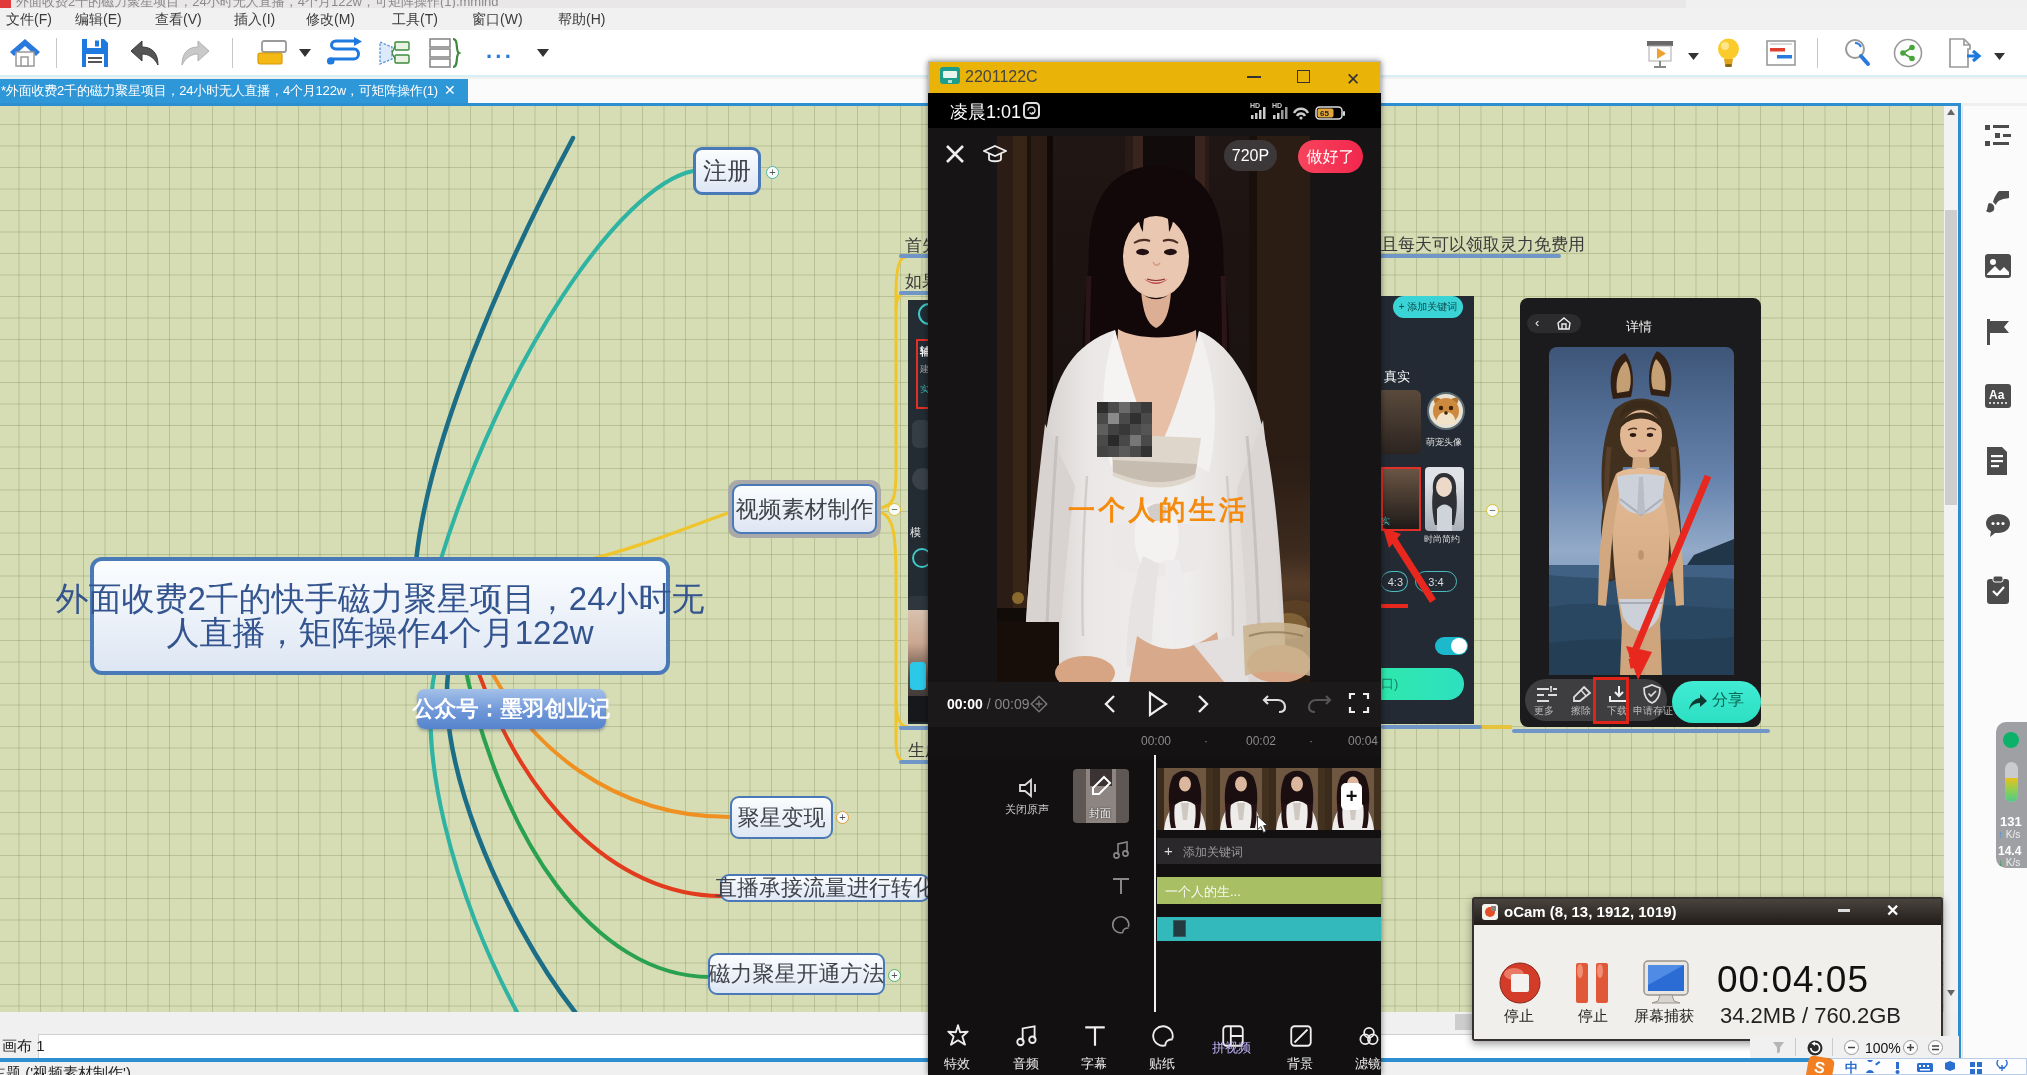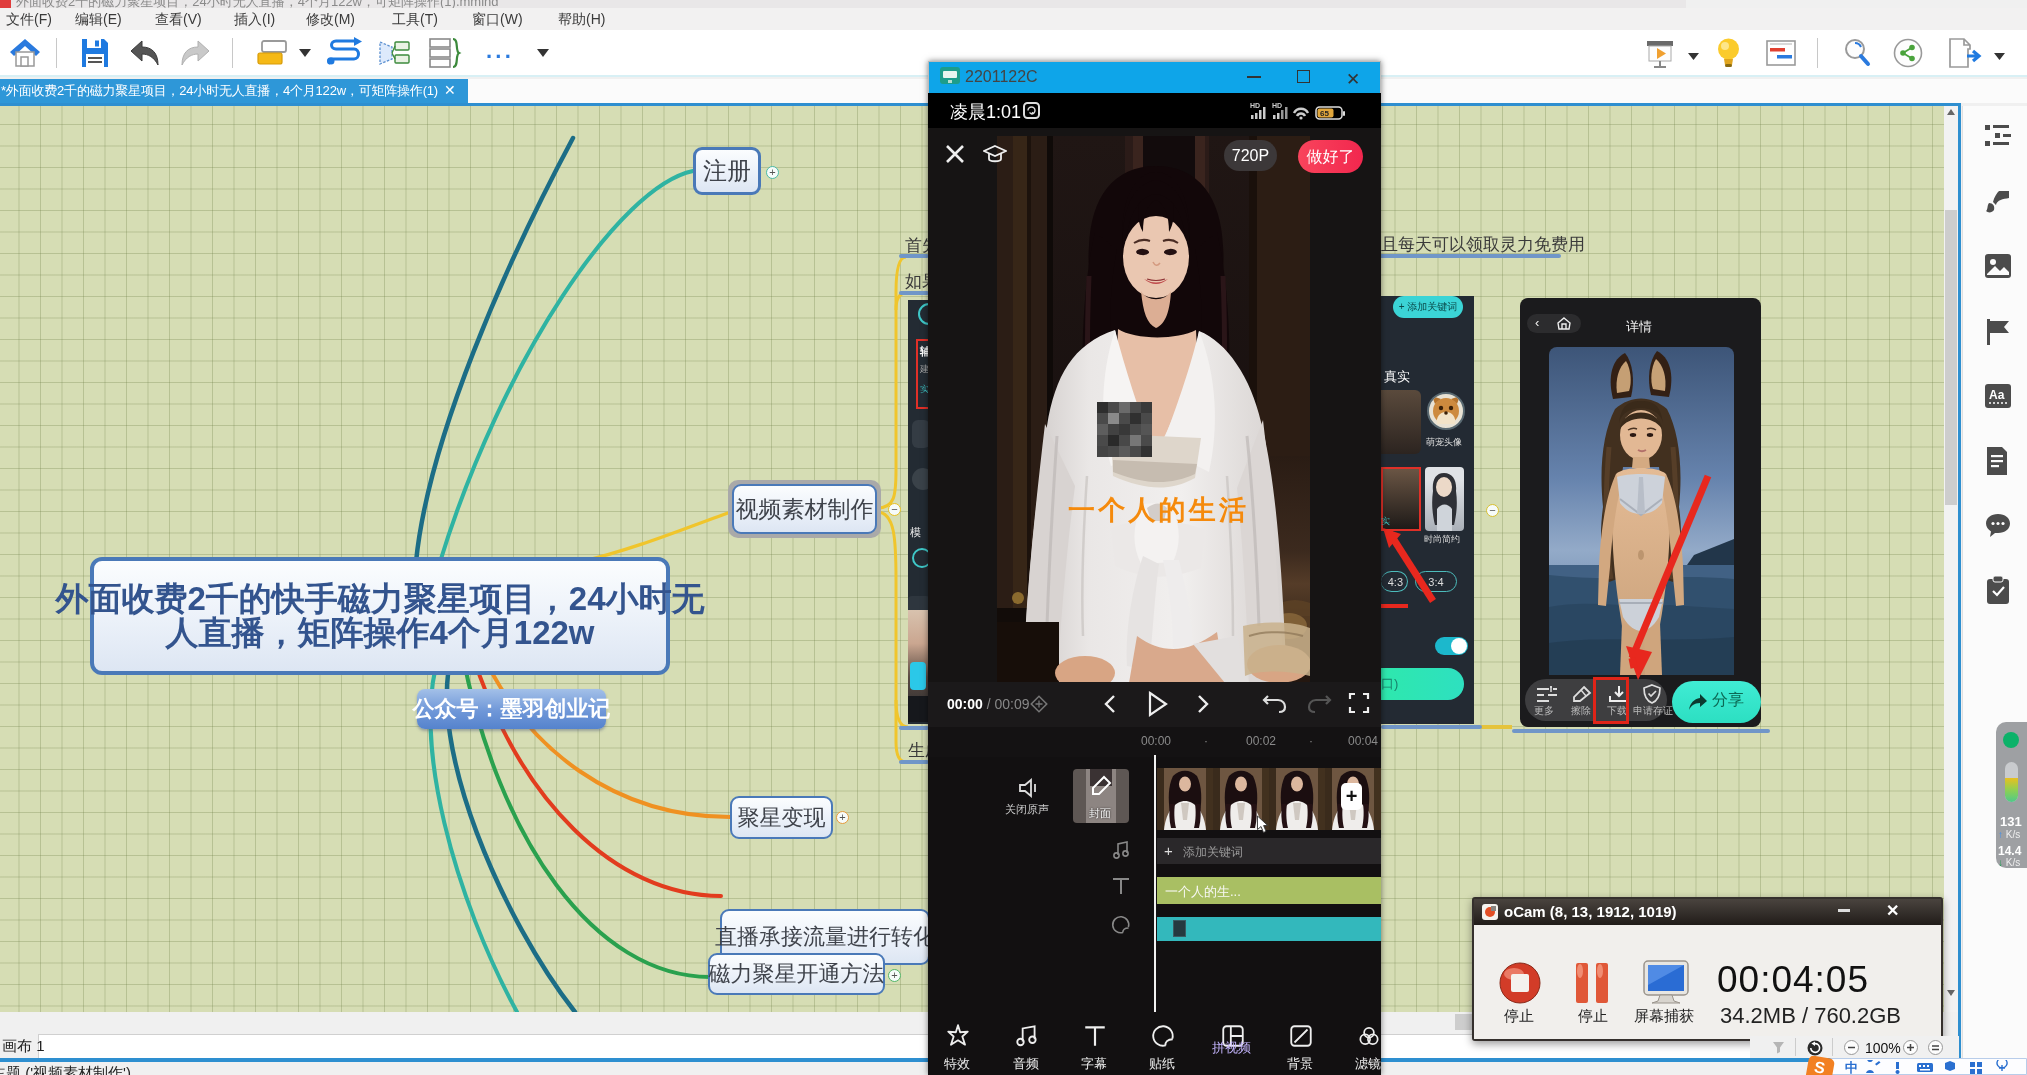--- a/index.html
+++ b/index.html
@@ -183,40 +183,40 @@
       <path d="M580,562 C640,548 695,524 734,511" stroke="#f0c52c" stroke-width="3.4"></path>
       </g>
       <path d="M877,508 C895,508 896,495 896,470 L896,292 Q896,257 906,257" stroke="#f0c52c" stroke-width="3"></path>
       <path d="M896,310 Q896,293 906,293" stroke="#f0c52c" stroke-width="3"></path>
       <path d="M877,512 C895,512 896,540 896,580 L896,742 Q896,762 906,762" stroke="#f0c52c" stroke-width="3"></path>
       <path d="M896,700 Q896,727 908,727" stroke="#f0c52c" stroke-width="3"></path>
       <path d="M1481,727 L1512,727" stroke="#e5c33c" stroke-width="4"></path>
     </svg>
 
     <div class="node" style="left:90px; top:451px; width:580px; height:118px; border-width:4px; border-radius:12px;">
-      <div style="font-size:33px; font-weight:bold; color:#33548e; text-align:center; line-height:34px;">外面收费2千的快手磁力聚星项目，24小时无<br>人直播，矩阵操作4个月122w</div>
+      <div style="font-size:33px; font-weight:normal; color:#33548e; text-align:center; line-height:34px;">外面收费2千的快手磁力聚星项目，24小时无<br>人直播，矩阵操作4个月122w</div>
     </div>
     <div class="node" style="left:417px; top:583px; width:189px; height:40px; border:none; border-radius:8px; background:linear-gradient(180deg,#a3c0e8 0%,#6f97d8 55%,#5583cd 100%); box-shadow:0 2px 3px rgba(80,90,120,0.45);">
       <div style="font-size:22px; font-weight:bold; color:#ffffff;">公众号：墨羽创业记</div>
     </div>
     <div class="node" style="left:693px; top:41px; width:68px; height:48px;">
         <div style="font-size:24px;">注册</div>
       </div>
     <div class="plusc" style="left:766px; top:60px; border:1.5px solid #49b9a6;">+</div>
 
     <div class="abs" style="left:728px; top:374px; width:153px; height:58px; background:#a9a9a9; border-radius:10px;"></div>
     <div class="node" style="left:732px; top:378px; width:145px; height:50px; border-width:2.5px;">
         <div style="font-size:23px;">视频素材制作</div>
       </div>
 
     <div class="node" style="left:730px; top:690px; width:103px; height:43px; border-width:2.5px;">
         <div style="font-size:22px;">聚星变现</div>
       </div>
     <div class="plusc" style="left:836px; top:705px; border:1.5px solid #e59a3c;">+</div>
-    <div class="node" style="left:720px; top:803px; width:210px; height:56px; border-width:2.5px;">
+    <div class="node" style="left:720px; top:768px; width:210px; height:28px; border-width:2.5px;">
         <div style="font-size:22px;">直播承接流量进行转化</div>
       </div>
     <div class="node" style="left:708px; top:847px; width:177px; height:42px; border-width:2.5px;">
         <div style="font-size:22px;">磁力聚星开通方法</div>
       </div>
     <div class="plusc" style="left:888px; top:863px; border:1.5px solid #53b567;">+</div>
 
     <div class="ntext" style="left:905px; top:128px;">首先</div>
     <div class="uline" style="left:899px; top:148px; width:30px;"></div>
     <div class="ntext" style="left:905px; top:164px;">如果</div>
@@ -450,21 +450,21 @@
       <div class="white"></div>
       <div style="position:absolute;left:2px;top:5px;font-size:15px;color:#222;">画布 1</div>
     </div>
   <div id="blueline"></div>
   <div id="statusbar">
       <span style="position:absolute;left:-9px;top:2px;">主题 ('视频素材制作')</span>
     </div>
 
   <div id="phonewin" class="abs" style="left:928px; top:61px; width:453px; height:1014px; background:#141213; box-shadow:0 0 6px rgba(0,0,0,0.5);">
 
-    <div class="abs" style="left:0;top:0;width:453px;height:48px;background:#0ea5e9;border:1px solid #bbb;border-bottom:none;text-align:center;">
+    <div class="abs" style="left:0;top:0;width:453px;height:48px;background:#eab308;border:1px solid #bbb;border-bottom:none;text-align:center;">
       <div class="abs" style="left:11px;top:5px;width:20px;height:17px;background:#1d9d8b;border-radius:3px;">
         <div class="abs" style="left:3px;top:4px;width:14px;height:7px;background:#e8f5ef;border-radius:1px;"></div>
         <div class="abs" style="left:8px;top:13px;width:4px;height:3px;background:#b5ded2;"></div>
       </div>
       <div class="abs" style="left:36px;top:6px;font-size:16px;color:#444;">2201122C</div>
       <div class="abs" style="left:318px;top:14px;width:14px;height:2px;background:#333;"></div>
       <div class="abs" style="left:368px;top:8px;width:13px;height:13px;border:1.5px solid #333;"></div>
       <div class="abs" style="left:417px;top:7px;font-size:17px;color:#333;">✕</div>
     </div>
 

